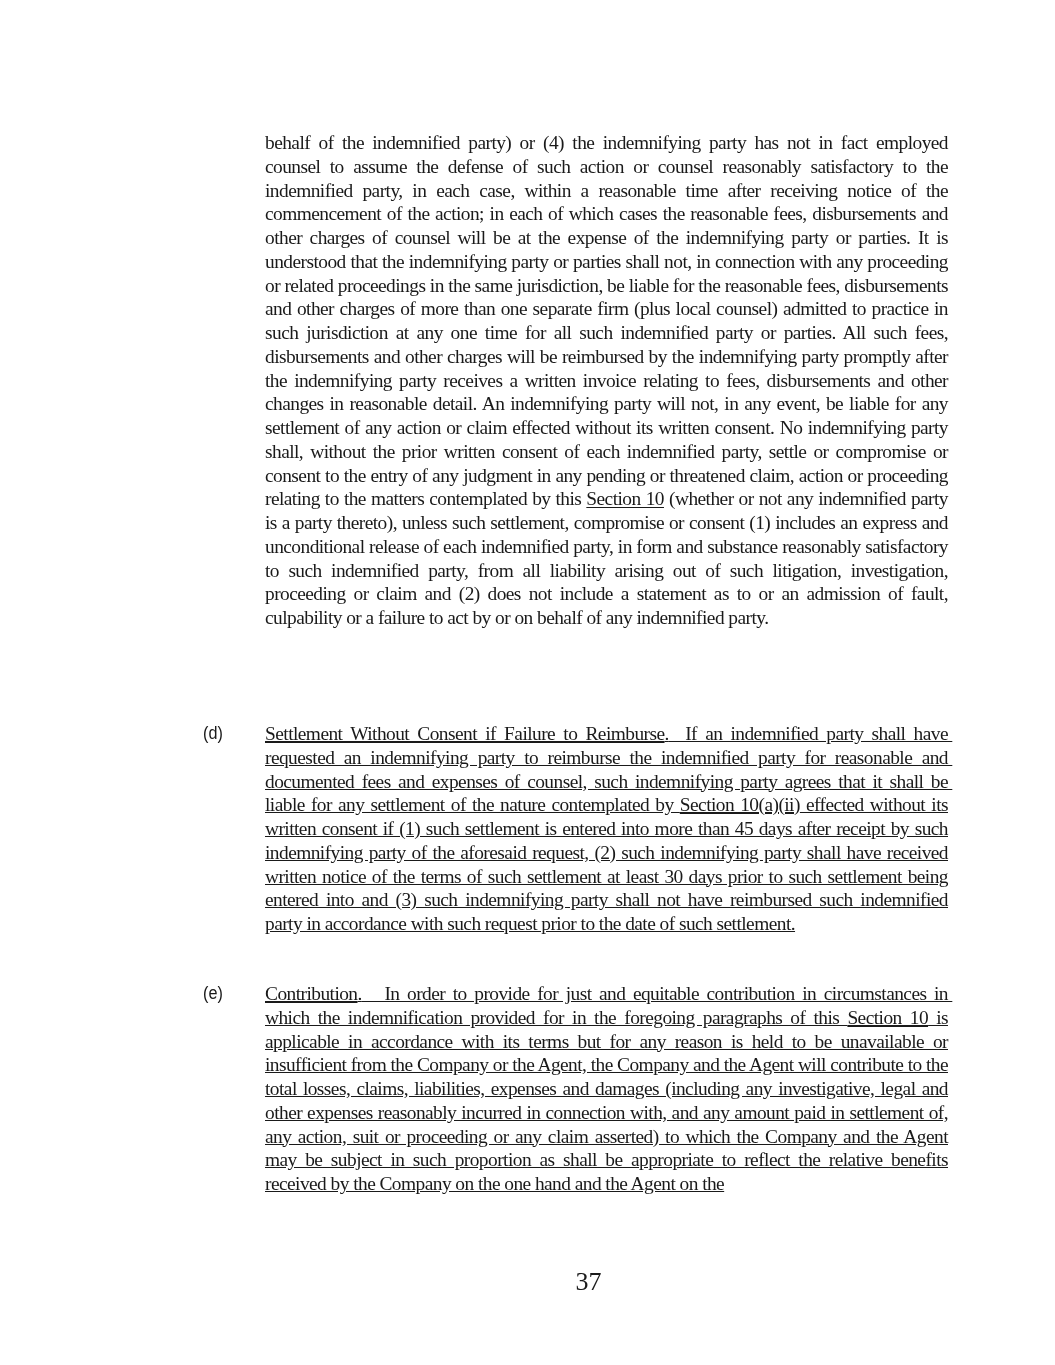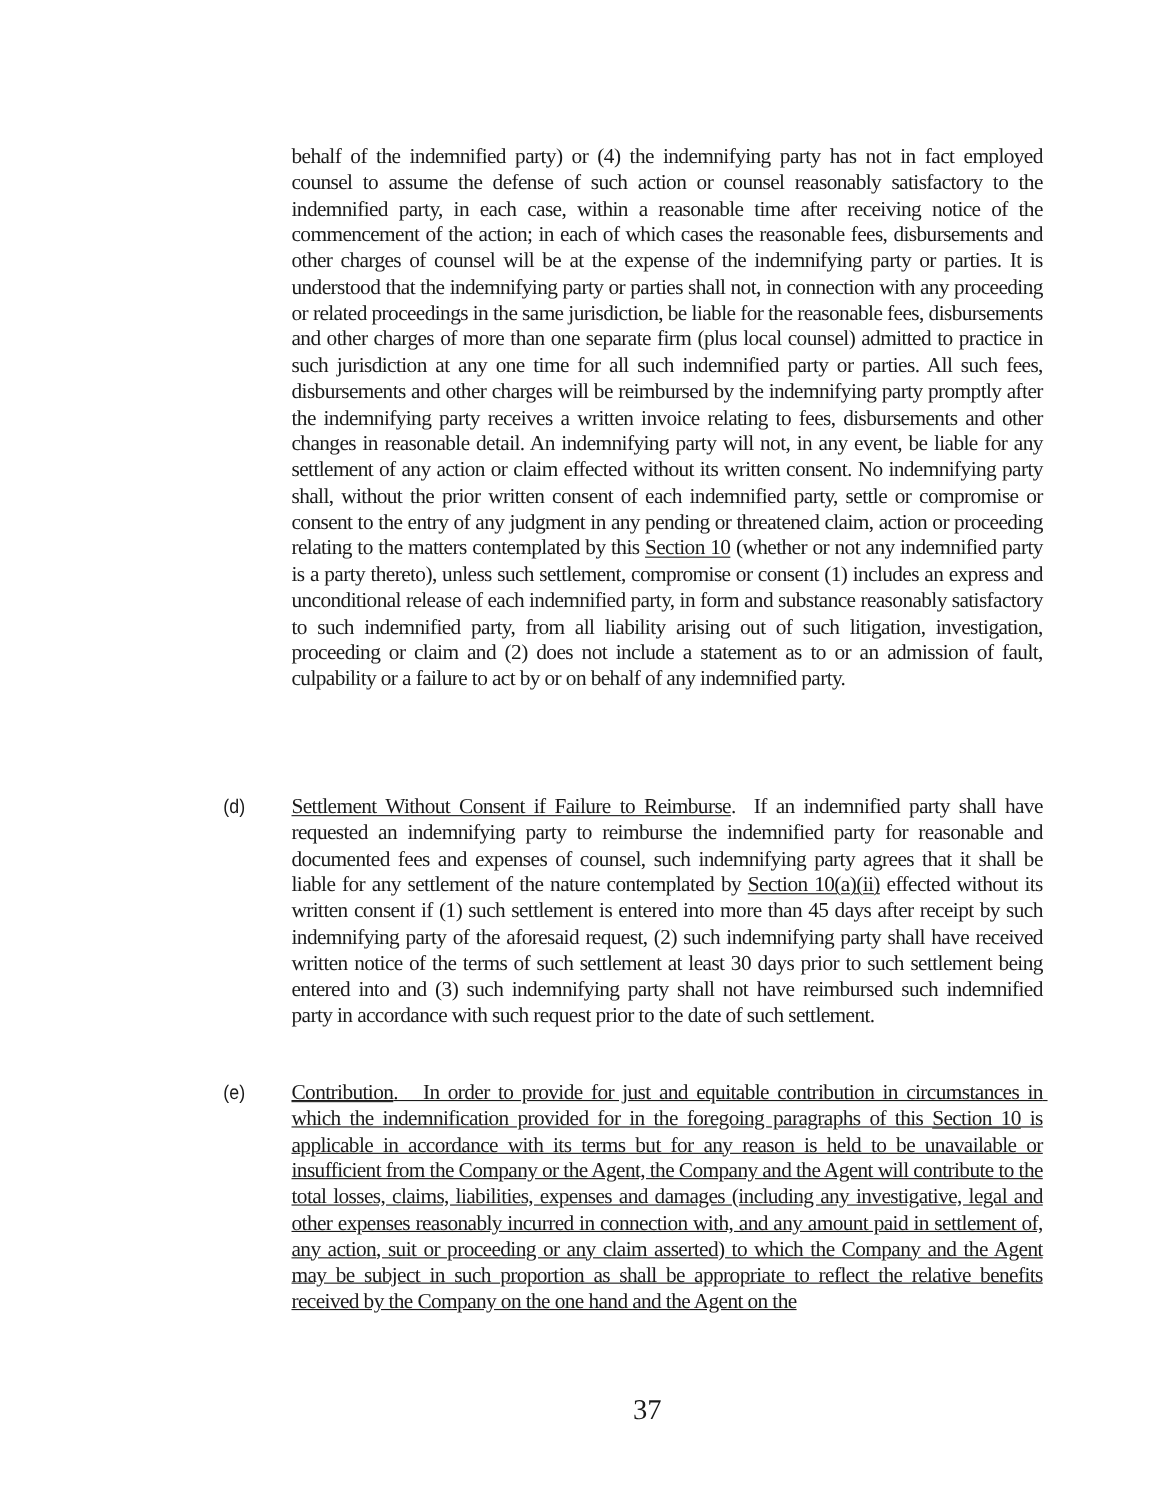--- a/index.html
+++ b/index.html
@@ -30,21 +30,21 @@
     letter-spacing: -0.55px;
     word-spacing: 0px;
   }
   .para {
     position: absolute;
     left: 248px;
     width: 683px;
     margin: 0;
   }
   #para-continued { top: 131px; }
-  #para-d { top: 722px; }
+  #para-d { top: 722px; text-decoration: underline; }
   #para-e { top: 982px; text-decoration: underline; }
   .label {
     position: absolute;
     left: 186px;
     font-family: "Liberation Sans", sans-serif;
     font-size: 18px;
     line-height: 23.75px;
     color: #1a1a1a;
     transform: scaleX(0.9);
     transform-origin: left top;

